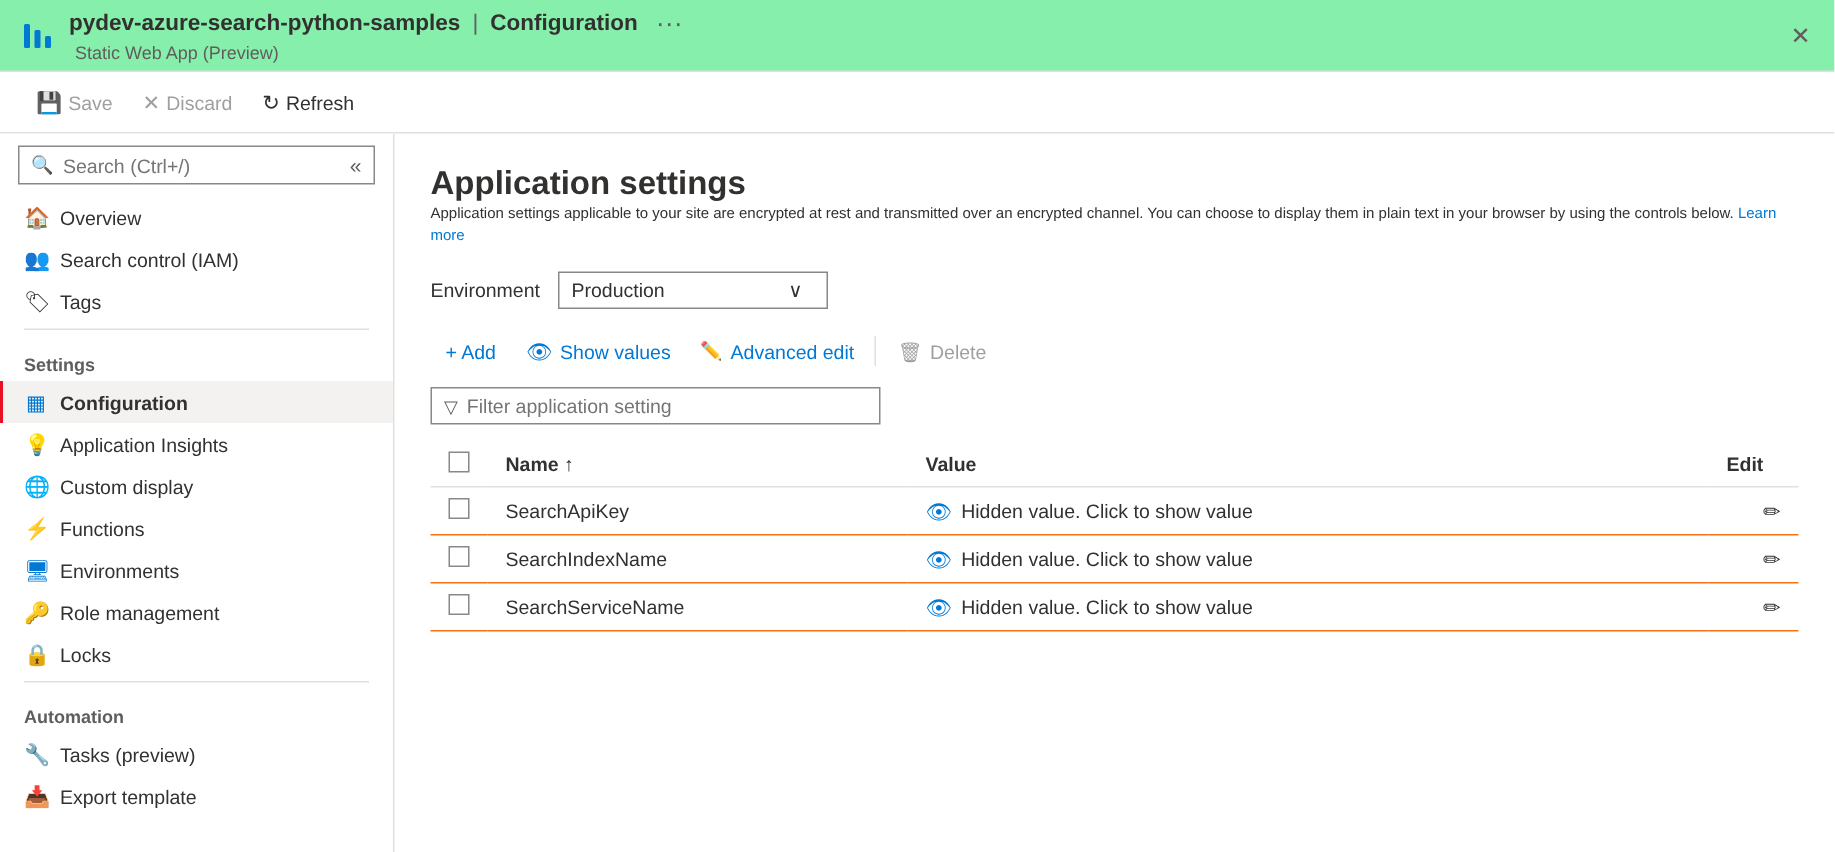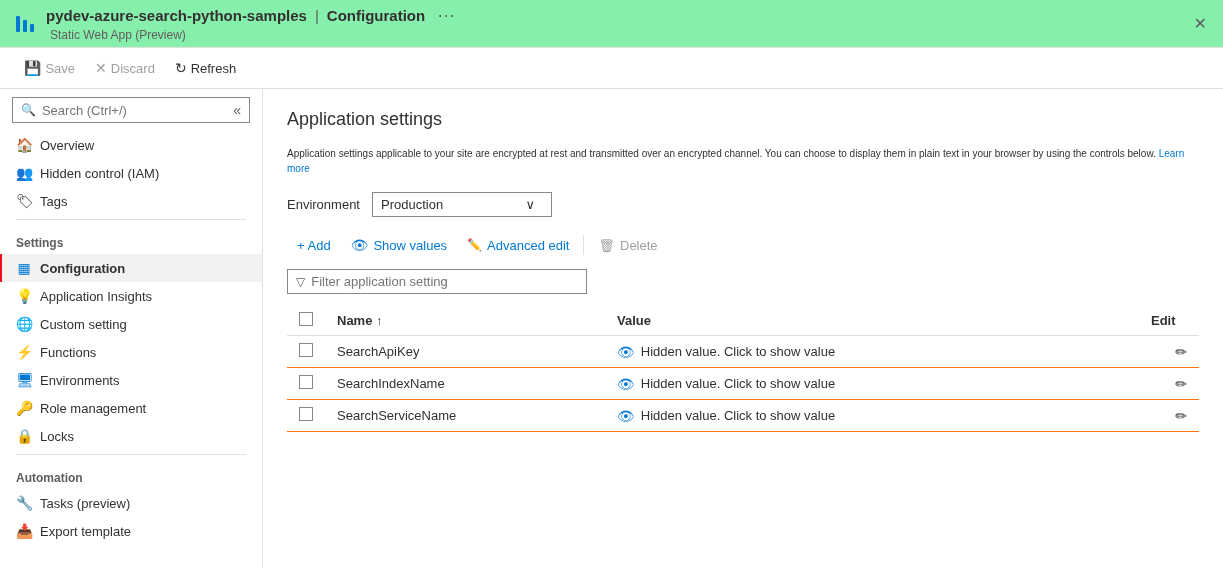--- a/index.html
+++ b/index.html
@@ -36,21 +36,21 @@
     .search-icon { color: #605e5c; margin-right: 6px; font-size: 12px; }
     .collapse-btn { margin-left: 4px; color: #605e5c; cursor: pointer; font-size: 14px; }
 
     .nav-item { display: flex; align-items: center; padding: 6px 16px; cursor: pointer; gap: 8px; color: #323130; font-size: 13px; }
     .nav-icon { width: 16px; text-align: center; font-size: 14px; flex-shrink: 0; }
     .nav-section { padding: 12px 16px 4px; font-size: 12px; font-weight: 600; color: #605e5c; }
     .sidebar-divider { border: none; border-top: 1px solid #e0e0e0; margin: 4px 16px; }
 
     
     .content { flex: 1; overflow-y: auto; padding: 20px 24px; }
-    .page-title { font-size: 18px; font-weight: 400; margin-bottom: 16px; }
+    .page-title { font-size: 22px; font-weight: 700; margin-bottom: 0; }
     .description { font-size: 10px; color: #323130; line-height: 1.5; margin-bottom: 16px; max-width: 900px; }
     .description a { color: #0078d4; text-decoration: none; }
 
     .env-row { display: flex; align-items: center; gap: 12px; margin-bottom: 16px; }
     .env-label { font-size: 13px; color: #323130; }
     .env-select { display: flex; align-items: center; border: 1px solid #8a8886; padding: 4px 8px; min-width: 180px; cursor: pointer; background: #fff; font-size: 13px; justify-content: space-between; }
     .env-select span { margin-right: 8px; }
 
     .action-bar { display: flex; align-items: center; gap: 0; margin-bottom: 12px; }
     .action-btn { display: flex; align-items: center; gap: 5px; padding: 4px 10px; background: none; border: none; cursor: pointer; color: #0078d4; font-size: 13px; }
@@ -124,41 +124,41 @@
       <input type="text" placeholder="Search (Ctrl+/)" style="">
       <span class="collapse-btn">«</span>
     </div>
 
     <div class="nav-item">
       <span class="nav-icon">🏠</span>
       <span>Overview</span>
     </div>
     <div class="nav-item">
       <span class="nav-icon">👥</span>
-      <span>Hidden control (IAM)</span>
+      <span>Search control (IAM)</span>
     </div>
     <div class="nav-item">
       <span class="nav-icon">🏷</span>
       <span>Tags</span>
     </div>
 
     <hr class="sidebar-divider">
     <div class="nav-section">Settings</div>
 
     <div class="nav-item active-nav-item" style="background:#f3f2f1; border-left:2px solid #e81123; padding-left:14px;">
       <span class="nav-icon" style="color:#0078d4;">▦</span>
       <span style="font-weight:600;">Configuration</span>
     </div>
     <div class="nav-item">
       <span class="nav-icon" style="color:#8661c5;">💡</span>
       <span>Application Insights</span>
     </div>
     <div class="nav-item">
       <span class="nav-icon" style="color:#0078d4;">🌐</span>
-      <span>Custom setting</span>
+      <span>Custom display</span>
     </div>
     <div class="nav-item">
       <span class="nav-icon" style="color:#0078d4;">⚡</span>
       <span>Functions</span>
     </div>
     <div class="nav-item">
       <span class="nav-icon" style="color:#0078d4;">🖥</span>
       <span>Environments</span>
     </div>
     <div class="nav-item">

